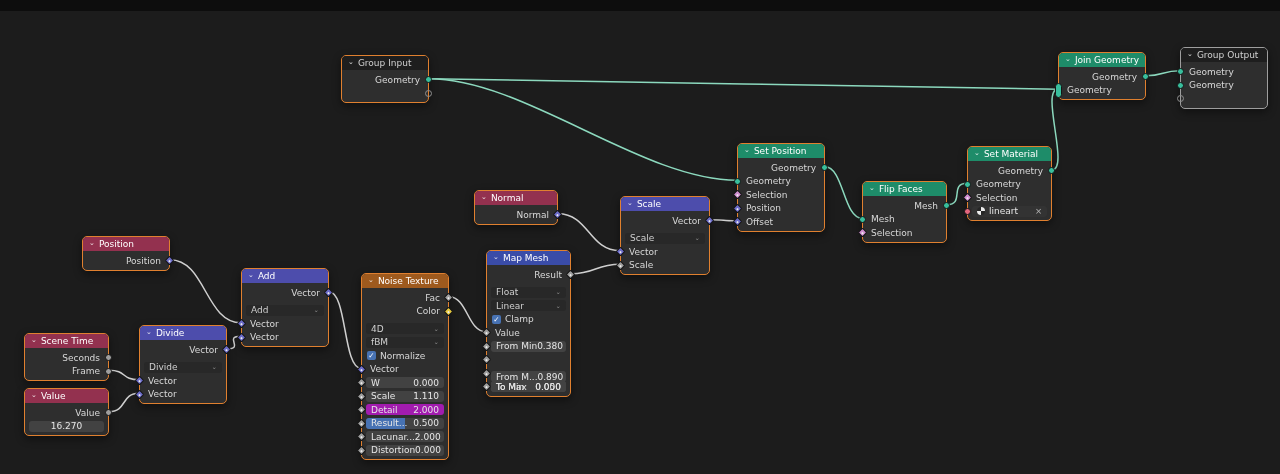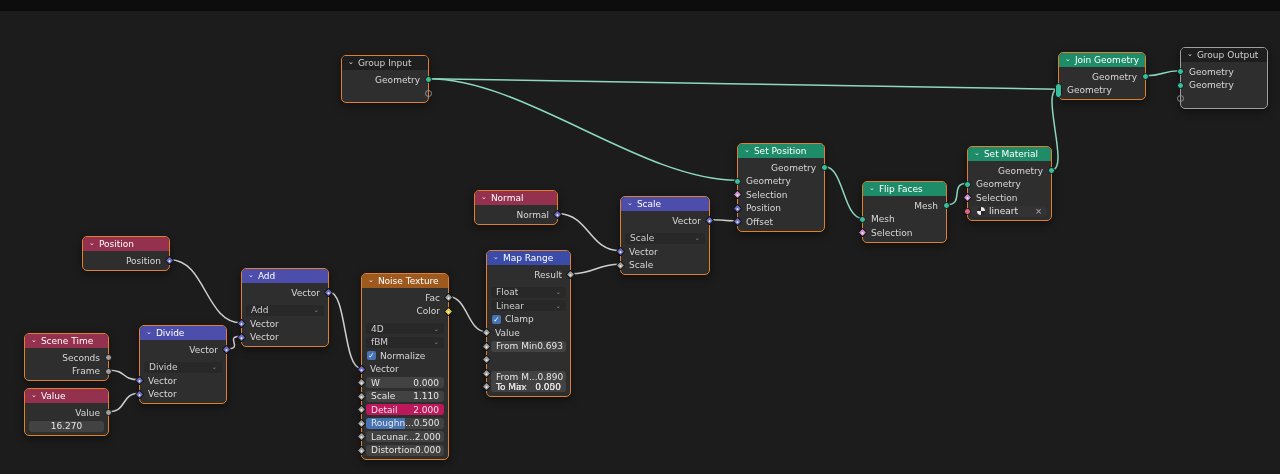--- a/index.html
+++ b/index.html
@@ -203,30 +203,30 @@
       </div>
       <div class="sock diamond" style="background: rgb(158, 158, 158); top: 105.25px; left: -4px;"></div>
       <div class="row" style="top: 115.5px;">
         <div class="fld" style="background: rgb(66, 66, 66);">
           <span>Scale</span>
           <span>1.110</span>
         </div>
       </div>
       <div class="sock diamond" style="background: rgb(158, 158, 158); top: 118.75px; left: -4px;"></div>
       <div class="row" style="top: 129px;">
-        <div class="fld" style="background: #be185d;">
+        <div class="fld" style="background: #a21caf;">
           <span>Detail</span>
           <span>2.000</span>
         </div>
       </div>
       <div class="sock diamond" style="background: rgb(158, 158, 158); top: 132.25px; left: -4px;"></div>
       <div class="row" style="top: 142.5px;">
         <div class="fld" style="background: rgb(66, 66, 66);">
           <div class="fill" style="width: 50%; background: rgb(71, 114, 179);"></div>
-          <span>Roughn...</span>
+          <span>Result...</span>
           <span>0.500</span>
         </div>
       </div>
       <div class="sock diamond" style="background: rgb(158, 158, 158); top: 145.75px; left: -4px;"></div>
       <div class="row" style="top: 156px;">
         <div class="fld" style="background: rgb(66, 66, 66);">
           <span>Lacunar...</span>
           <span>2.000</span>
         </div>
       </div>
@@ -235,21 +235,21 @@
         <div class="fld" style="background: rgb(66, 66, 66);">
           <span>Distortion</span>
           <span>0.000</span>
         </div>
       </div>
       <div class="sock diamond" style="background: rgb(158, 158, 158); top: 172.75px; left: -4px;"></div>
     </div>
     <div class="node" style="left: 486px; top: 250px; width: 85px; border: 1.3px solid rgb(224, 128, 47); height: 146.5px;">
       <div class="nhead" style="background: rgb(58, 76, 168);">
         <span class="chev">⌄</span>
-        <span class="ttl">Map Range</span>
+        <span class="ttl">Map Mesh</span>
       </div>
       <div class="row out" style="top: 17px;">
         <span class="lbl">Result</span>
       </div>
       <div class="sock diamond" style="background: rgb(158, 158, 158); top: 20.25px; right: -4px;"></div>
       <div class="row" style="top: 34.5px;">
         <div class="dd">
           <span>Float</span>
           <span class="dchev">⌄</span>
         </div>
@@ -264,21 +264,21 @@
         <div class="cbox" style="background: rgb(71, 114, 179);">✓</div>
         <span class="lbl">Clamp</span>
       </div>
       <div class="row in" style="top: 75px;">
         <span class="lbl">Value</span>
       </div>
       <div class="sock diamond" style="background: rgb(158, 158, 158); top: 78.25px; left: -4px;"></div>
       <div class="row" style="top: 88.5px;">
         <div class="fld" style="background: rgb(66, 66, 66);">
           <span>From Min</span>
-          <span>0.693</span>
+          <span>0.380</span>
         </div>
       </div>
       <div class="sock diamond" style="background: rgb(158, 158, 158); top: 91.75px; left: -4px;"></div>
       <div class="row" style="top: 102px; margin-top: 17px;">
         <div class="fld" style="background: rgb(66, 66, 66);">
           <span>From M...</span>
           <span>0.890</span>
         </div>
       </div>
       <div class="sock diamond" style="background: rgb(158, 158, 158); top: 105.25px; left: -4px;"></div>

